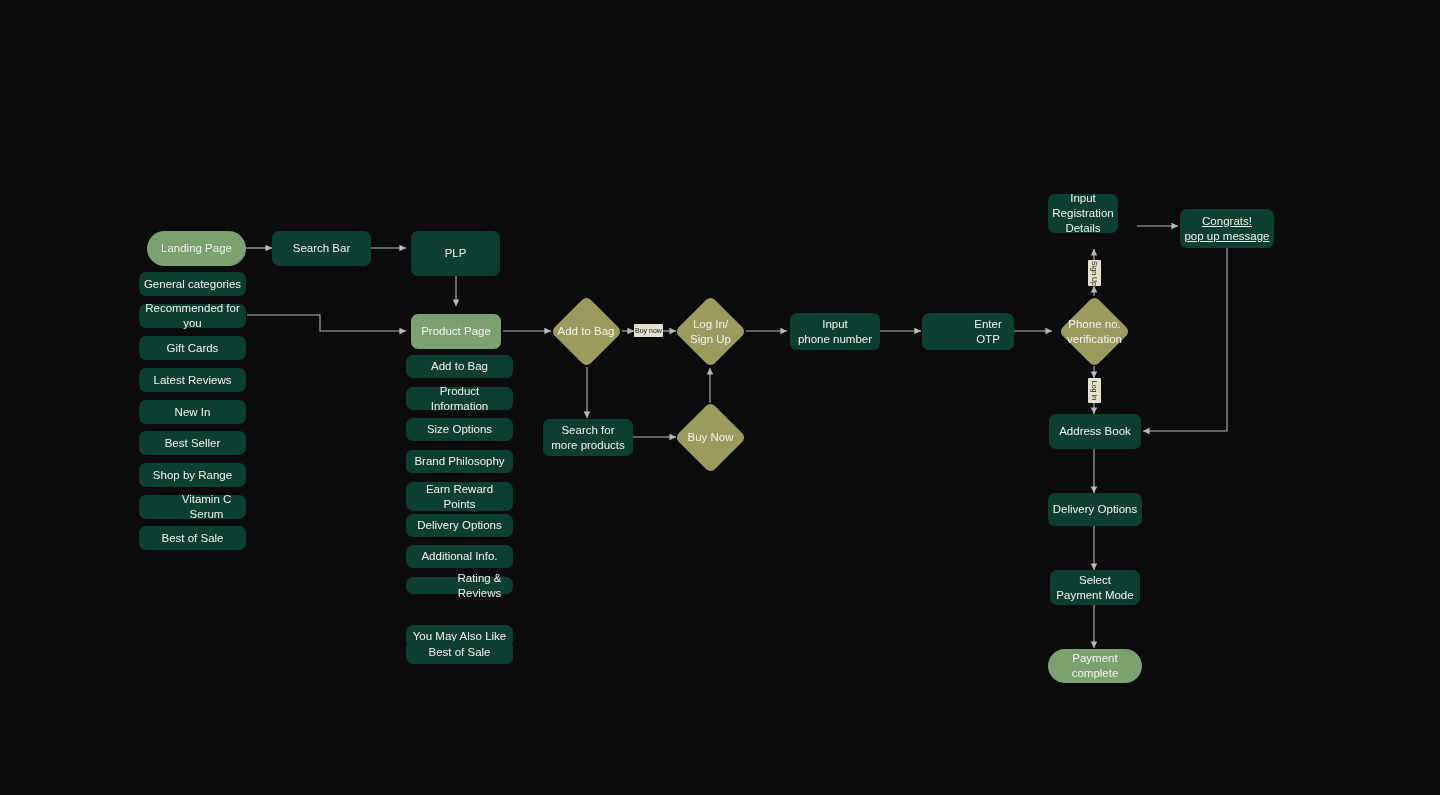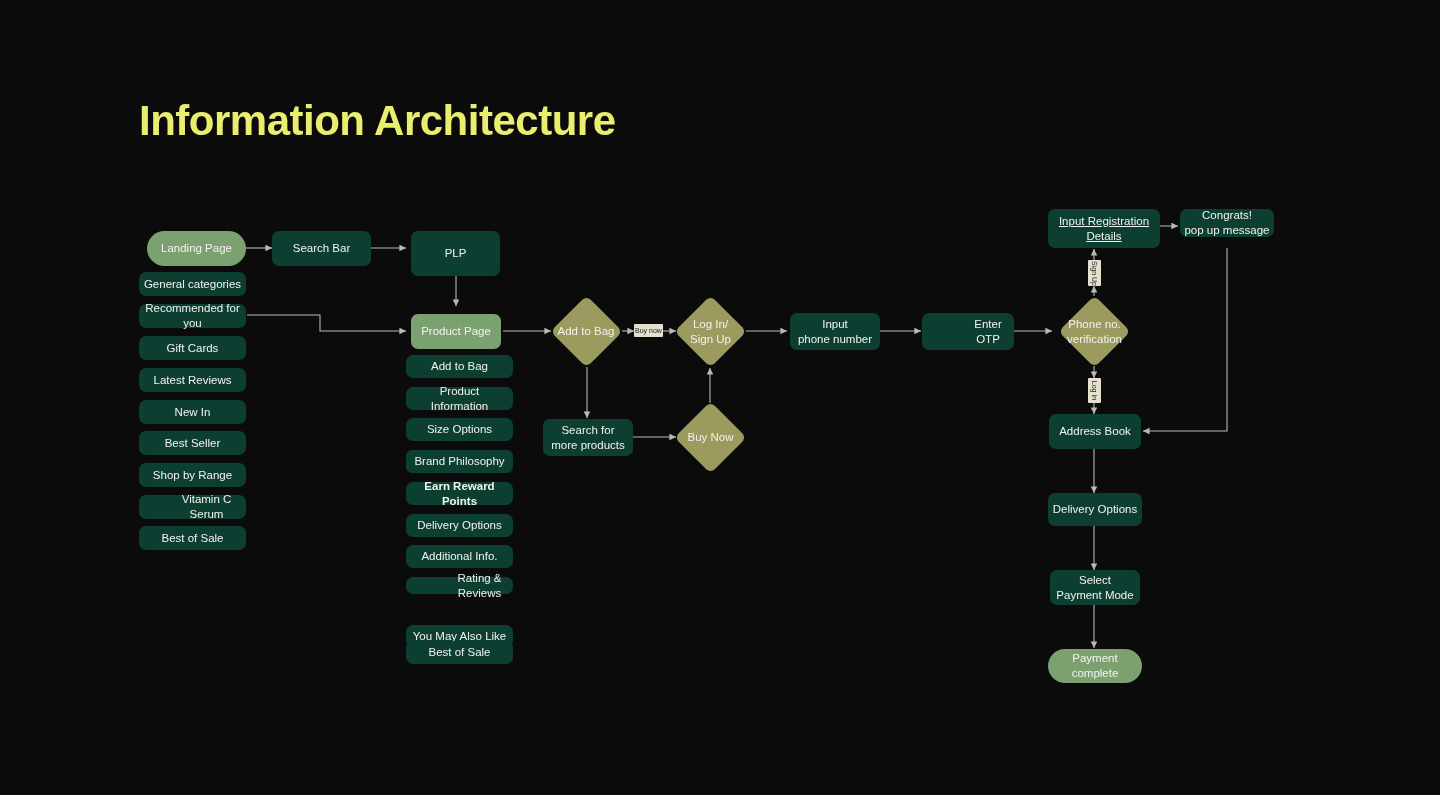--- a/index.html
+++ b/index.html
@@ -94,21 +94,20 @@
     height: 795px;
     z-index: 1;
     pointer-events: none;
   }
 </style>
 </head>
 <body>
 
 <div id="canvas">
 
-  <div id="page-title">Information Architecture</div>
 
   <svg id="wires" viewBox="0 0 1440 795">
     <defs>
       <marker id="arw" markerWidth="7" markerHeight="7" refX="6" refY="3" orient="auto">
         <path d="M0,0 L6,3 L0,6 z" fill="#b9bab3"></path>
       </marker>
     </defs>
     <g stroke="#b9bab3" stroke-width="1.1" fill="none" marker-end="url(#arw)">
 
       <path d="M246,248 L272,248"></path>
@@ -172,21 +171,21 @@
   <div class="node dark" style="left:139px; top:400px; width:107px; height:24px;">New In</div>
   <div class="node dark" style="left:139px; top:431px; width:107px; height:24px;">Best Seller</div>
   <div class="node dark" style="left:139px; top:463px; width:107px; height:24px;">Shop by Range</div>
   <div class="node dark" style="left:139px; top:495px; width:107px; height:24px;padding-left:32px;">Vitamin C Serum</div>
   <div class="node dark" style="left:139px; top:526px; width:107px; height:24px;">Best of Sale</div>
 
   <div class="node dark" style="left:406px; top:355px; width:107px; height:23px;">Add to Bag</div>
   <div class="node dark" style="left:406px; top:387px; width:107px; height:23px;">Product Information</div>
   <div class="node dark" style="left:406px; top:418px; width:107px; height:23px;">Size Options</div>
   <div class="node dark" style="left:406px; top:450px; width:107px; height:23px;border-radius:6px;">Brand Philosophy</div>
-  <div class="node dark" style="left:406px; top:482px; width:107px; height:23px;font-weight:bold;">Earn Reward Points</div>
+  <div class="node dark" style="left:406px; top:482px; width:107px; height:29px;">Earn Reward Points</div>
   <div class="node dark" style="left:406px; top:514px; width:107px; height:23px;">Delivery Options</div>
   <div class="node dark" style="left:406px; top:545px; width:107px; height:23px;">Additional Info.</div>
   <div class="node dark" style="left:406px; top:577px; width:107px; height:17px;padding-left:44px;">Rating &amp; Reviews</div>
   <div class="node dark" style="left:406px; top:609px; width:107px; height:23px;margin-top:16px;">You May Also Like</div>
   <div class="node dark" style="left:406px; top:641px; width:107px; height:23px;">Best of Sale</div>
 
   <div class="diamond-shape" style="left:561px; top:306px; width:51px; height:51px;"></div>
   <div class="diamond-label" style="left:546px; top:317px; width:80px; height:29px;">Add to Bag</div>
 
   <div class="diamond-shape" style="left:685px; top:306px; width:51px; height:51px;"></div>
@@ -201,24 +200,24 @@
 verification</div>
 
   <div class="node dark" style="left:543px; top:419px; width:90px; height:37px;">Search for
 more products</div>
 
   <div class="node dark" style="left:790px; top:313px; width:90px; height:37px;">Input
 phone number</div>
 
   <div class="node dark" style="left:922px; top:313px; width:92px; height:37px;padding-left:44px;">Enter OTP</div>
 
-  <div class="node dark" style="left:1048px; top:209px; width:112px; height:39px;text-decoration:underline;">Input Registration
+  <div class="node dark" style="left:1048px; top:194px; width:70px; height:39px;">Input Registration
 Details</div>
 
-  <div class="node dark" style="left:1180px; top:209px; width:94px; height:28px;">Congrats!
+  <div class="node dark" style="left:1180px; top:209px; width:94px; height:39px;text-decoration:underline;">Congrats!
 pop up message</div>
 
   <div class="node dark" style="left:1049px; top:414px; width:92px; height:35px;">Address Book</div>
 
   <div class="node dark" style="left:1048px; top:493px; width:94px; height:33px;">Delivery Options</div>
 
   <div class="node dark" style="left:1050px; top:570px; width:90px; height:35px;">Select
 Payment Mode</div>
 
   <div class="node sage pill" style="left:1048px; top:649px; width:94px; height:34px;">Payment complete</div>

